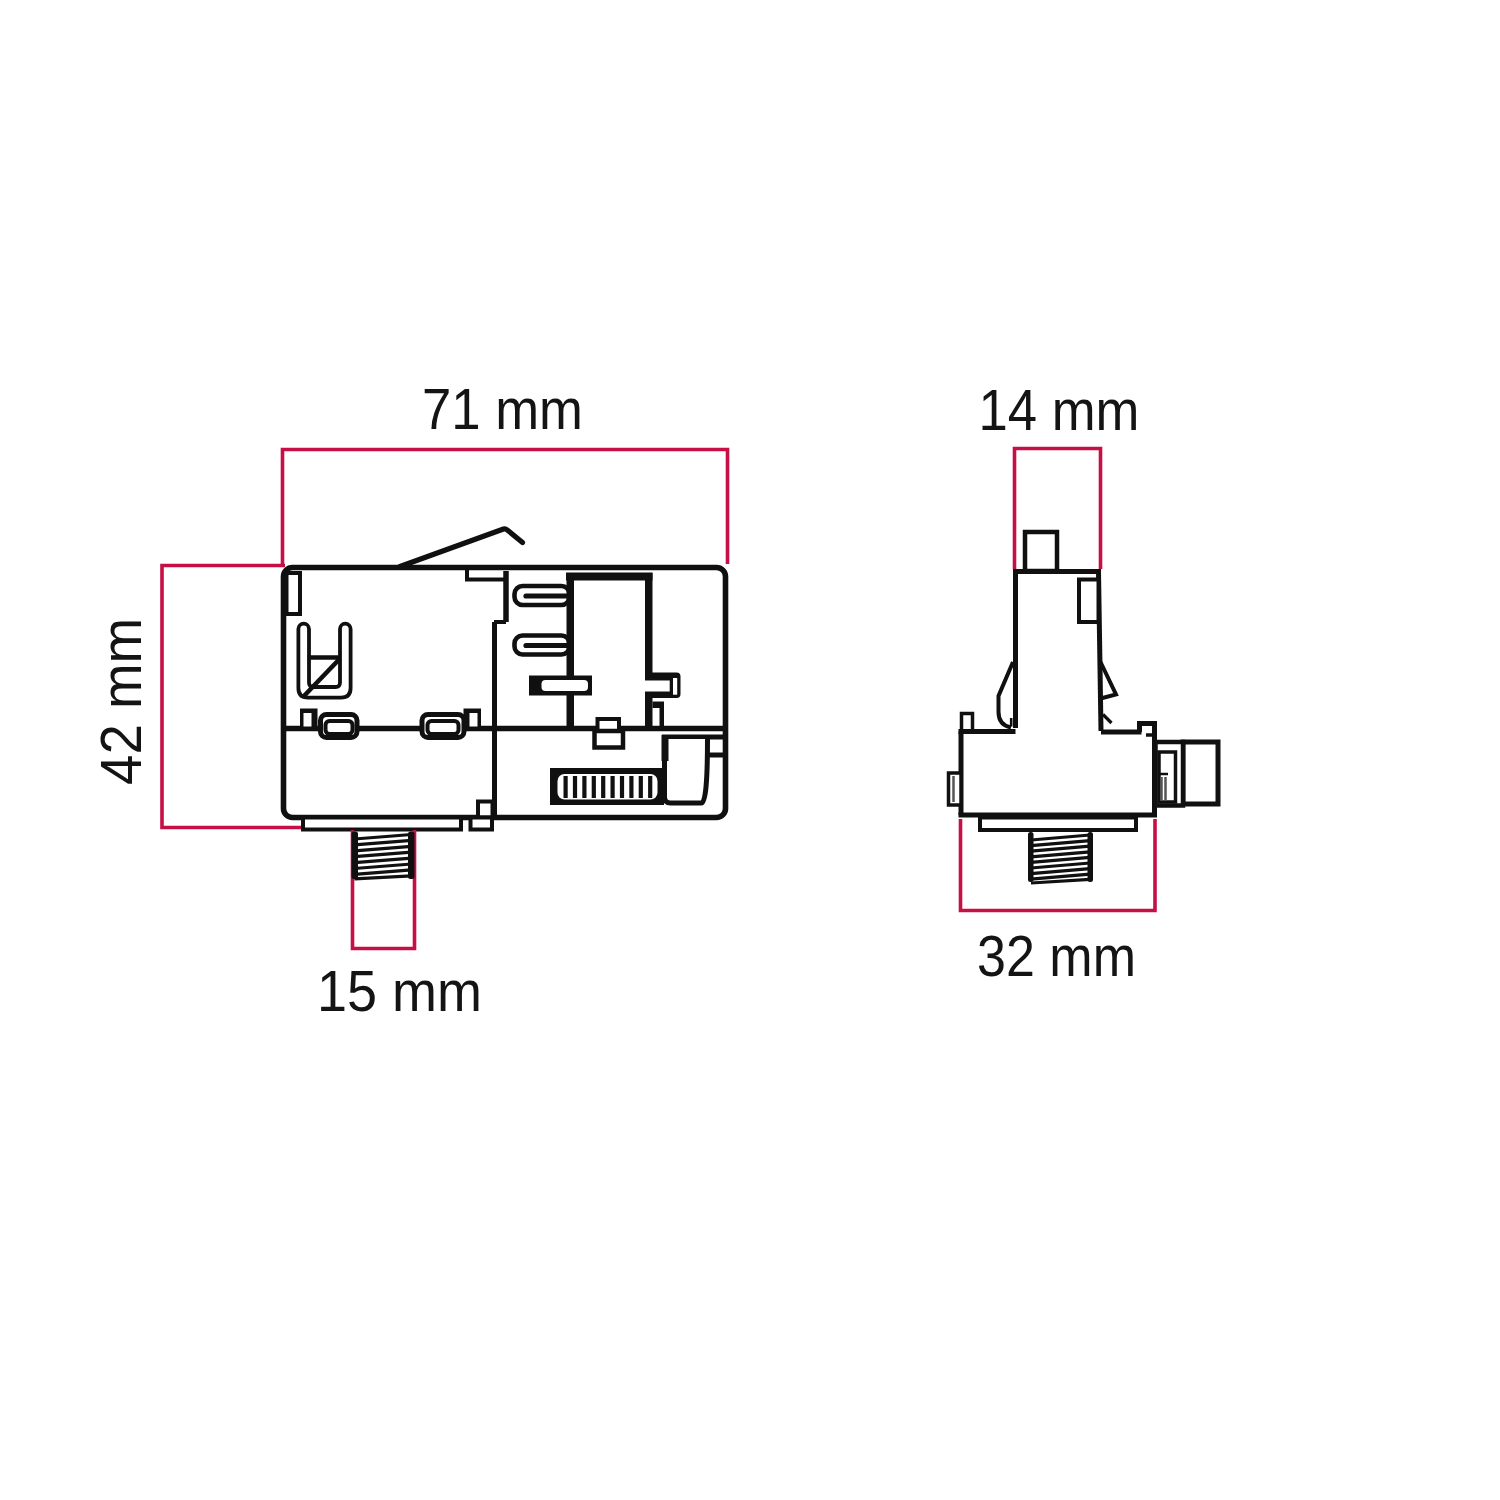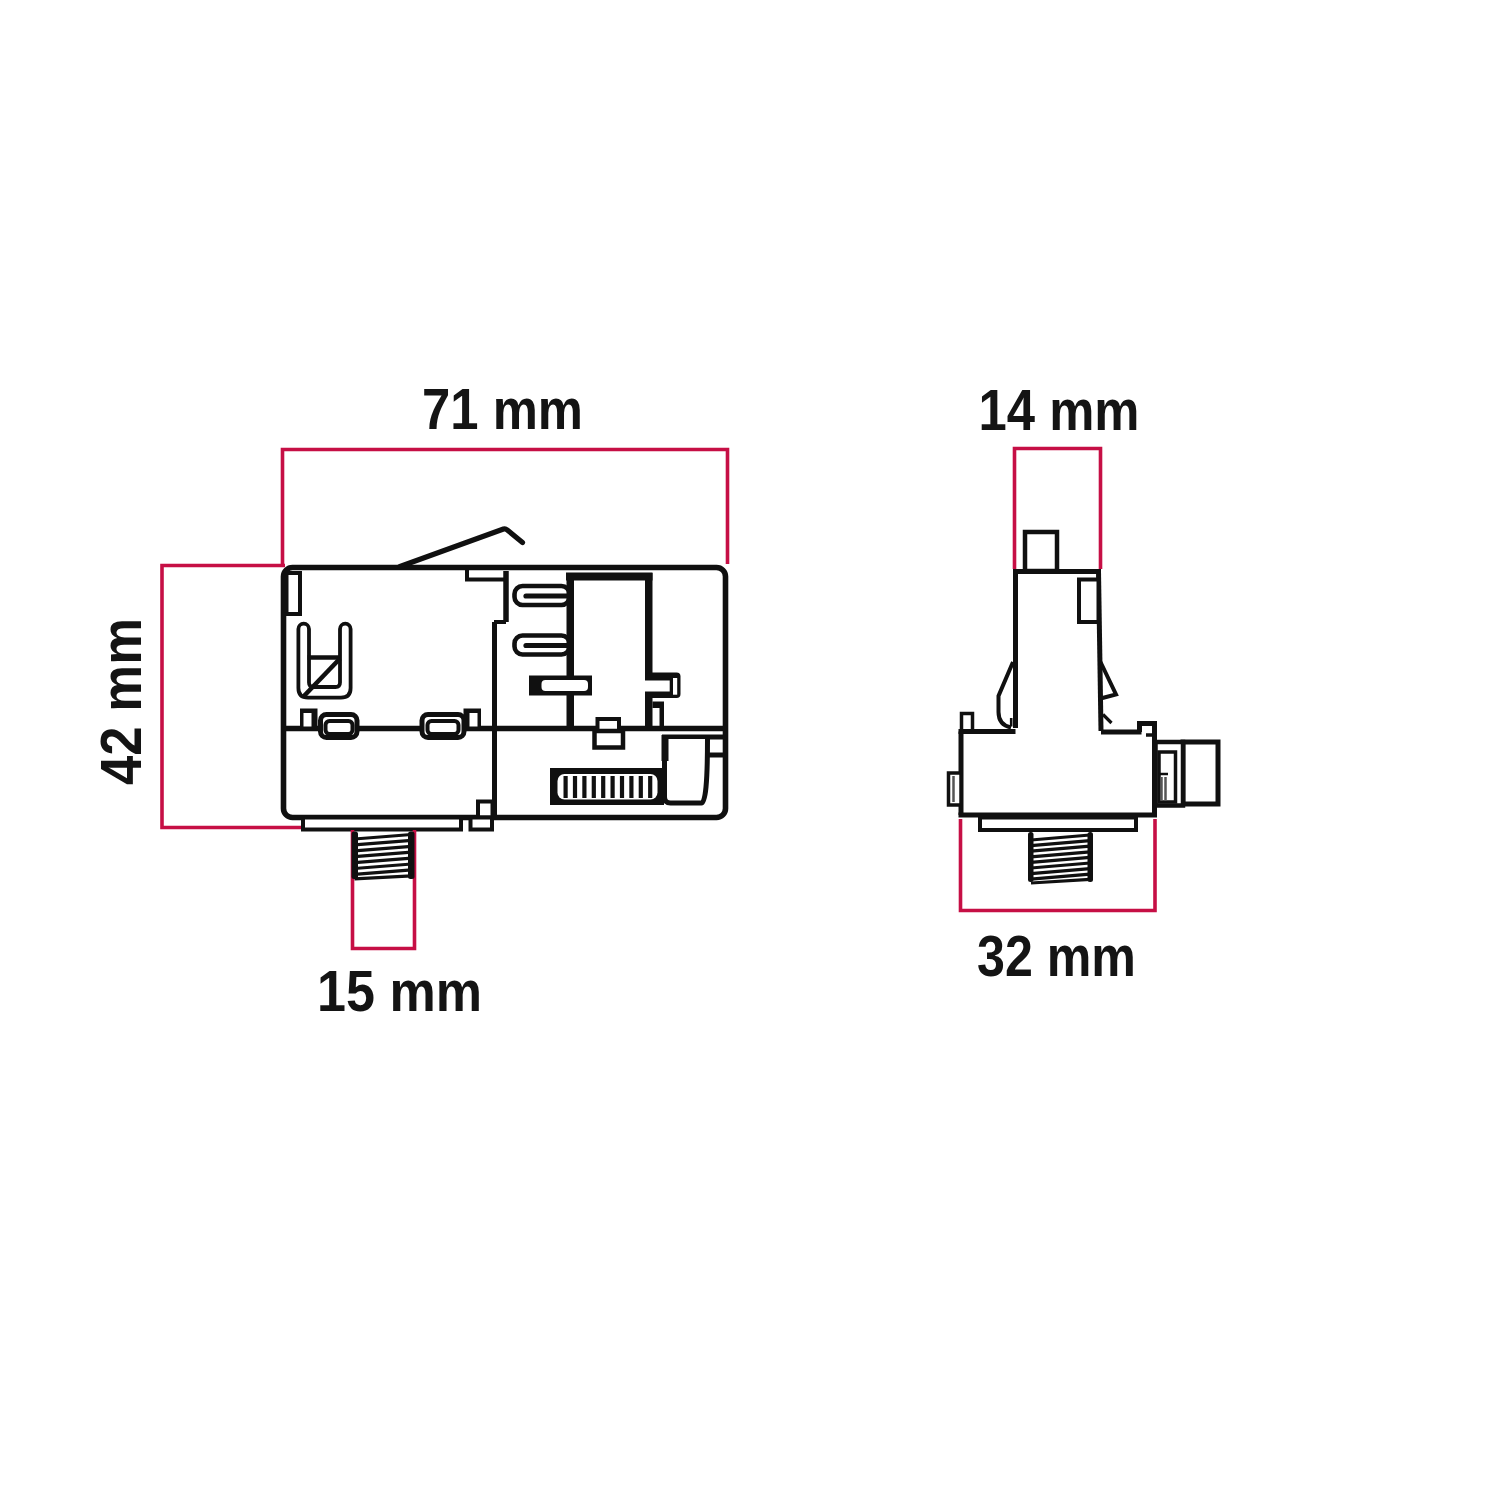--- a/index.html
+++ b/index.html
@@ -1,16 +1,16 @@
 <!DOCTYPE html>
 <html><head>
 <meta charset="utf-8">
 <style>
   html,body{margin:0;padding:0;background:#ffffff;}
-  .page{width:1303px;height:1500px;position:relative;background:#fff;font-weight:bold;}
+  .page{width:1303px;height:1500px;position:relative;background:#fff;}
   text{font-family:"Liberation Sans", sans-serif;fill:#141414;}
 </style>
 </head>
 <body>
 <div class="page">
 <svg width="1500" height="1500" viewBox="0 0 1500 1500" xmlns="http://www.w3.org/2000/svg">
 
   <rect x="0" y="0" width="1500" height="1500" fill="#ffffff"></rect>
 
   <polyline points="282.5,565 282.5,449.5 727.5,449.5 727.5,564" fill="none" stroke="#c60f45" stroke-width="3.6"></polyline>

